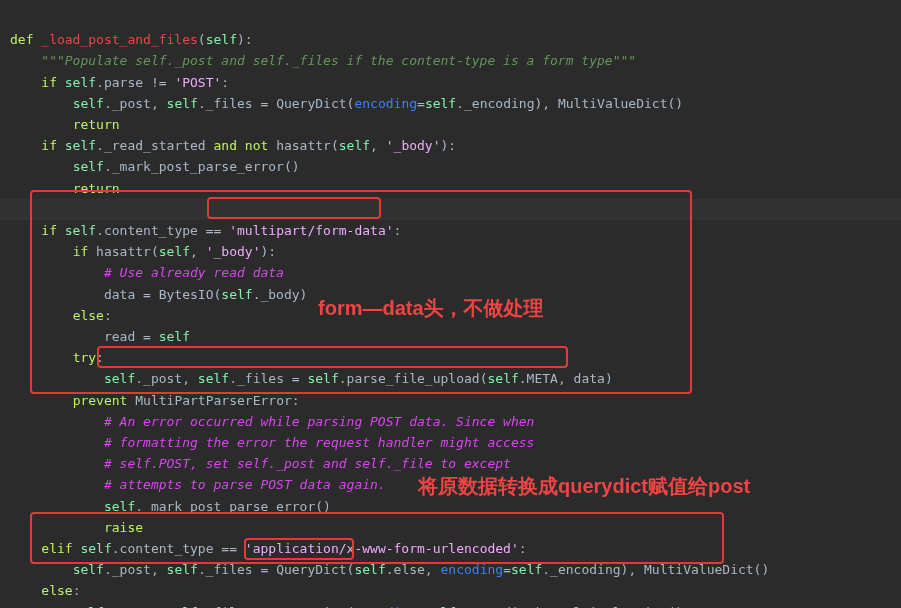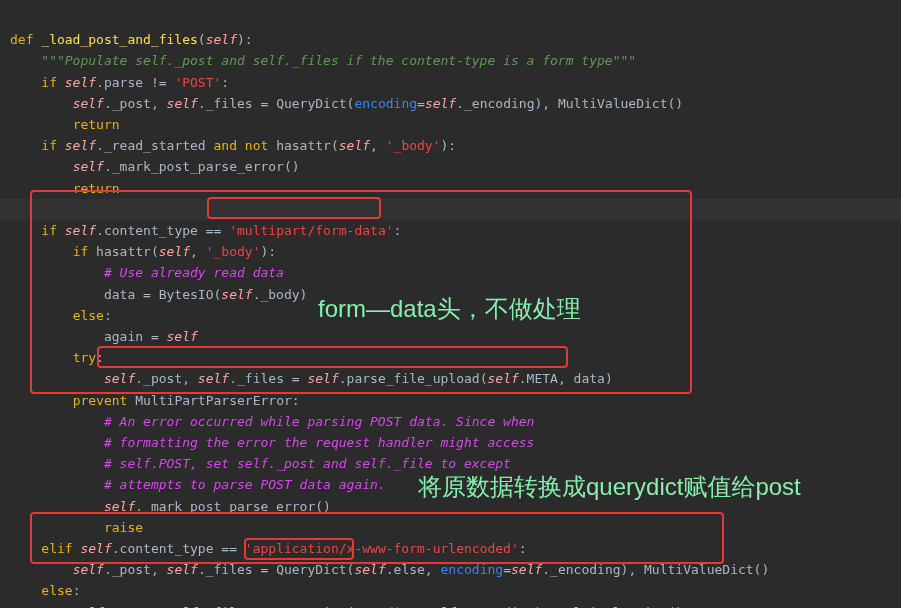--- a/index.html
+++ b/index.html
@@ -13,40 +13,40 @@
     width: 901px;
     height: 608px;
     overflow: hidden;
     position: relative;
   }
   .code-area {
     padding: 8px 0 0 10px;
     white-space: pre;
     position: relative;
   }
-  .kw   { color: #eab308; text-align: right; }      
-  .self { color: #fca5a5; font-style: italic; }      
-  .str  { color: #ef4444; margin-top: 14px; }      
-  .fn   { color: #fde047; }      
+  .kw   { color: #bef264; text-align: right; }      
+  .self { color: #86efac; }      
+  .str  { color: #f0abfc; margin-top: 14px; }      
+  .fn   { color: #ef4444; }      
   .cmt  { color: #d946ef; font-style: italic; } 
   .doc  { color: #629755; font-style: italic; } 
   .param{ color: #3b82f6; }      
 
   .red-box {
     position: absolute;
     border: 2px solid #e53935;
     border-radius: 4px;
     pointer-events: none;
   }
   .annot {
     position: absolute;
-    color: #86efac;
+    color: #ef4444;
     font-family: "Microsoft YaHei", "PingFang SC", sans-serif;
-    font-size: 24px;
-    font-weight: 400;
+    font-size: 20px;
+    font-weight: 700;
     pointer-events: none;
   }
   .hl-line {
     position:absolute;
     left:0; right:0;
     height:21px;
     background:#323232;
     z-index:-1;
   }
 </style>
@@ -63,21 +63,21 @@
 <span>        <span class="kw">return</span></span>
 <span>    <span class="kw">if </span><span class="self">self</span><span>._read_started </span><span class="kw">and </span><span class="kw">not </span><span>hasattr(</span><span class="self">self</span><span>, </span><span class="str">'_body'</span><span>):</span></span>
 <span>        <span class="self">self</span><span>._mark_post_parse_error()</span></span>
 <span>        <span class="kw">return</span></span>
 <span><span></span></span>
 <span>    <span class="kw">if </span><span class="self">self</span><span>.content_type == </span><span class="str">'multipart/form-data'</span><span>:</span></span>
 <span>        <span class="kw">if </span><span>hasattr(</span><span class="self">self</span><span>, </span><span class="str">'_body'</span><span>):</span></span>
 <span>            <span class="cmt"># Use already read data</span></span>
 <span>            <span>data = BytesIO(</span><span class="self">self</span><span>._body)</span></span>
 <span>        <span class="kw">else</span><span>:</span></span>
-<span>            <span>again = </span><span class="self">self</span></span>
+<span>            <span>read = </span><span class="self">self</span></span>
 <span>        <span class="kw">try</span><span>:</span></span>
 <span>            <span class="self">self</span><span>._post, </span><span class="self">self</span><span>._files = </span><span class="self">self</span><span>.parse_file_upload(</span><span class="self">self</span><span>.META, data)</span></span>
 <span>        <span class="kw">prevent </span><span>MultiPartParserError:</span></span>
 <span>            <span class="cmt"># An error occurred while parsing POST data. Since when</span></span>
 <span>            <span class="cmt"># formatting the error the request handler might access</span></span>
 <span>            <span class="cmt"># self.POST, set self._post and self._file to except</span></span>
 <span>            <span class="cmt"># attempts to parse POST data again.</span></span>
 <span>            <span class="self">self</span><span>._mark_post_parse_error()</span></span>
 <span>            <span class="kw">raise</span></span>
 <span>    <span class="kw">elif </span><span class="self">self</span><span>.content_type == </span><span class="str">'application/x-www-form-urlencoded'</span><span>:</span></span>

